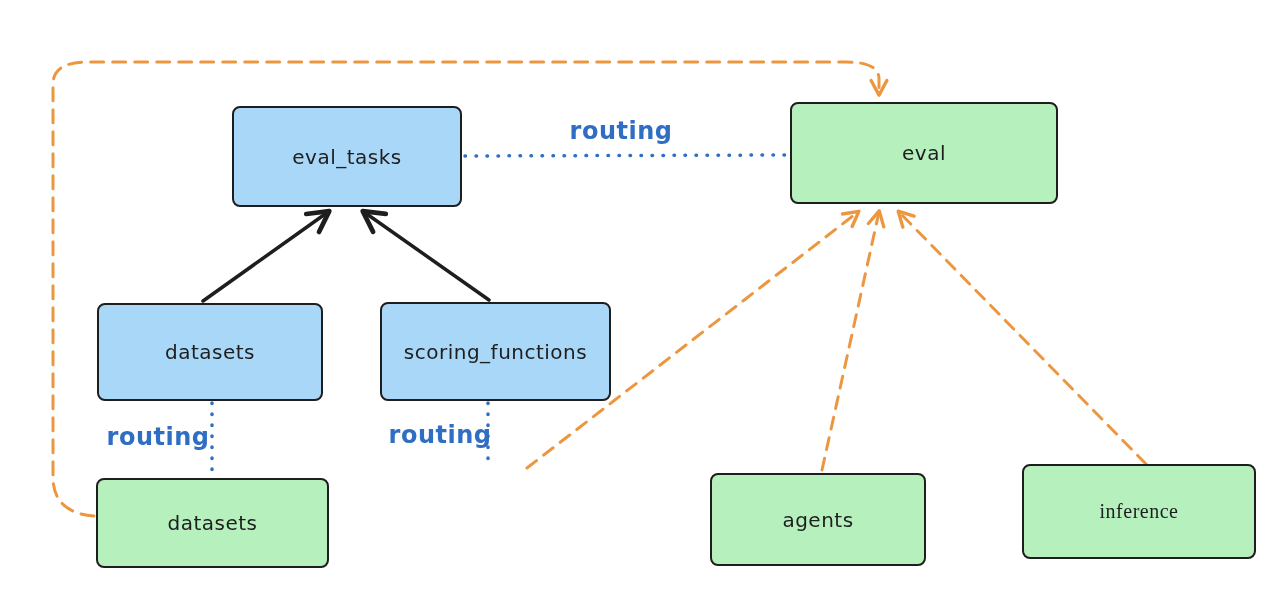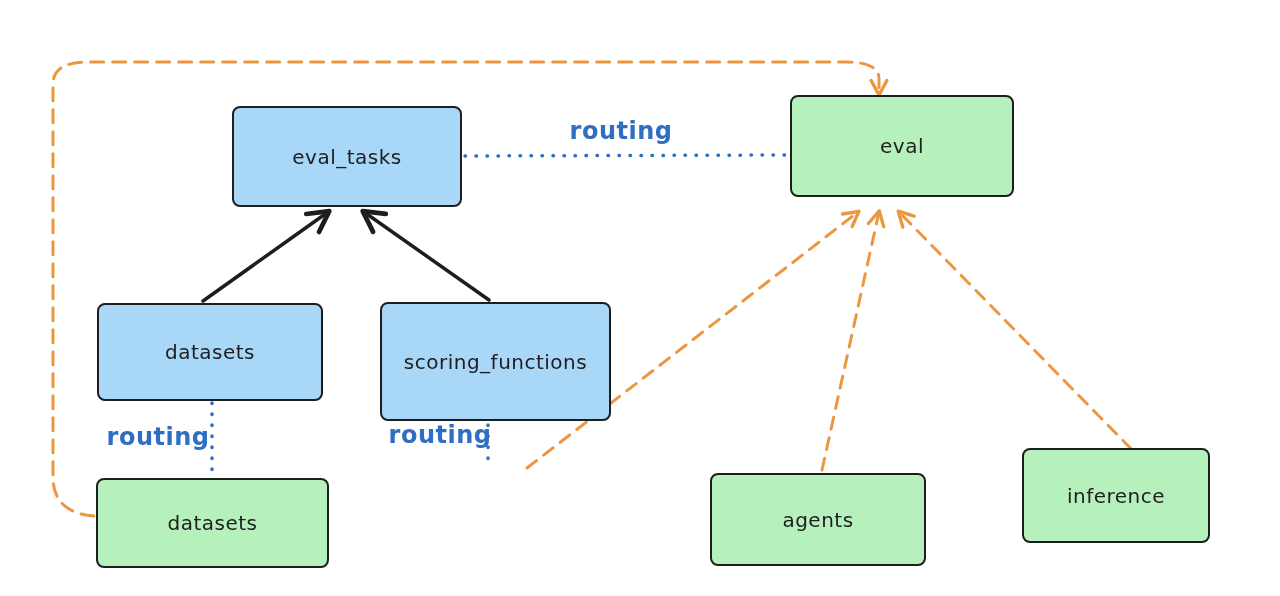--- a/index.html
+++ b/index.html
@@ -70,42 +70,42 @@
     <path d="M 94 516 Q 55 513 53 480 L 53 84 Q 53 62 88 62 L 846 62 Q 878 62 879 78 L 879 94" fill="none" stroke="#ec9740" stroke-width="3" stroke-linecap="round" stroke-dasharray="13 9" marker-end="url(#arrowOrange)"></path>
     <path d="M 527 468 L 858 212" fill="none" stroke="#ec9740" stroke-width="3" stroke-linecap="round" stroke-dasharray="12 9" marker-end="url(#arrowOrange)"></path>
     <path d="M 822 470 L 879 212" fill="none" stroke="#ec9740" stroke-width="3" stroke-linecap="round" stroke-dasharray="12 9" marker-end="url(#arrowOrange)"></path>
     <path d="M 1146 464 L 899 212" fill="none" stroke="#ec9740" stroke-width="3" stroke-linecap="round" stroke-dasharray="12 9" marker-end="url(#arrowOrange)"></path>
   </svg>
 
   <div class="node blue" style="left:232px; top:106px; width:230px; height:101px;">
     <span>eval_tasks</span>
   </div>
 
-  <div class="node green" style="left:790px; top:95px; width:224px; height:102px;justify-content:center;">
+  <div class="node green" style="left:790px; top:102px; width:268px; height:102px;justify-content:center;">
     <span>eval</span>
   </div>
 
   <div class="node blue" style="left:97px; top:303px; width:226px; height:98px;">
     <span>datasets</span>
   </div>
 
-  <div class="node blue" style="left:380px; top:302px; width:231px; height:119px;">
+  <div class="node blue" style="left:380px; top:302px; width:231px; height:99px;">
     <span>scoring_functions</span>
   </div>
 
   <div class="node green" style="left:96px; top:478px; width:233px; height:90px;">
     <span>datasets</span>
   </div>
 
 
   <div class="node green" style="left:710px; top:473px; width:216px; height:93px;">
     <span>agents</span>
   </div>
 
-  <div class="node green" style="left:1022px; top:448px; width:188px; height:95px;">
+  <div class="node green" style="left:1022px; top:464px; width:234px; height:95px;font-family:Liberation Serif, serif;">
     <span>inference</span>
   </div>
 
   <span class="edge-label" style="left:621px; top:131px;">routing</span>
   <span class="edge-label" style="left:158px; top:437px;">routing</span>
   <span class="edge-label" style="left:440px; top:435px;">routing</span>
 
 </div>
 
 </body></html>

